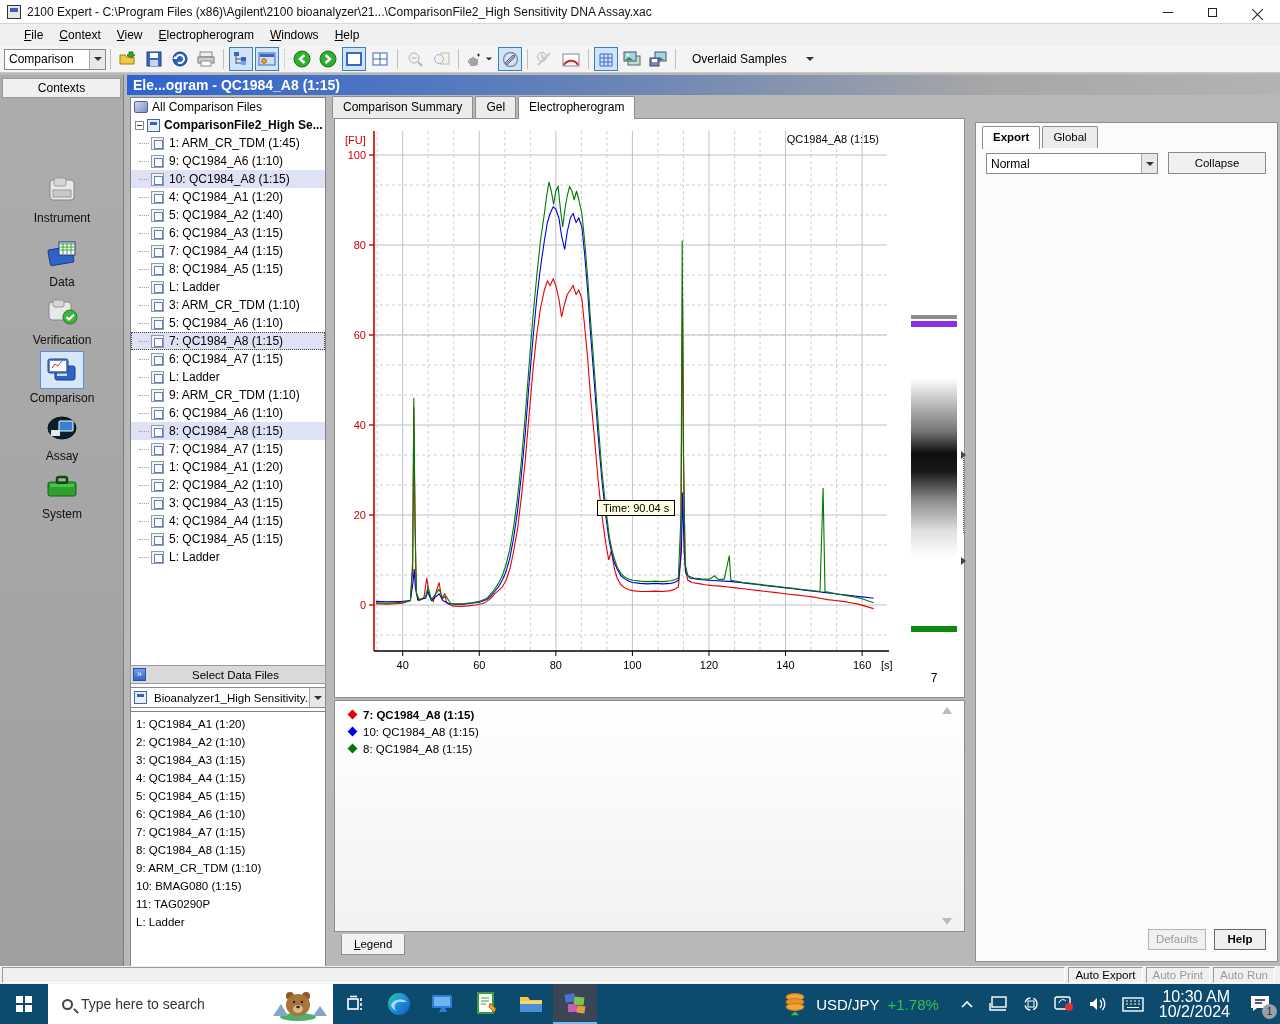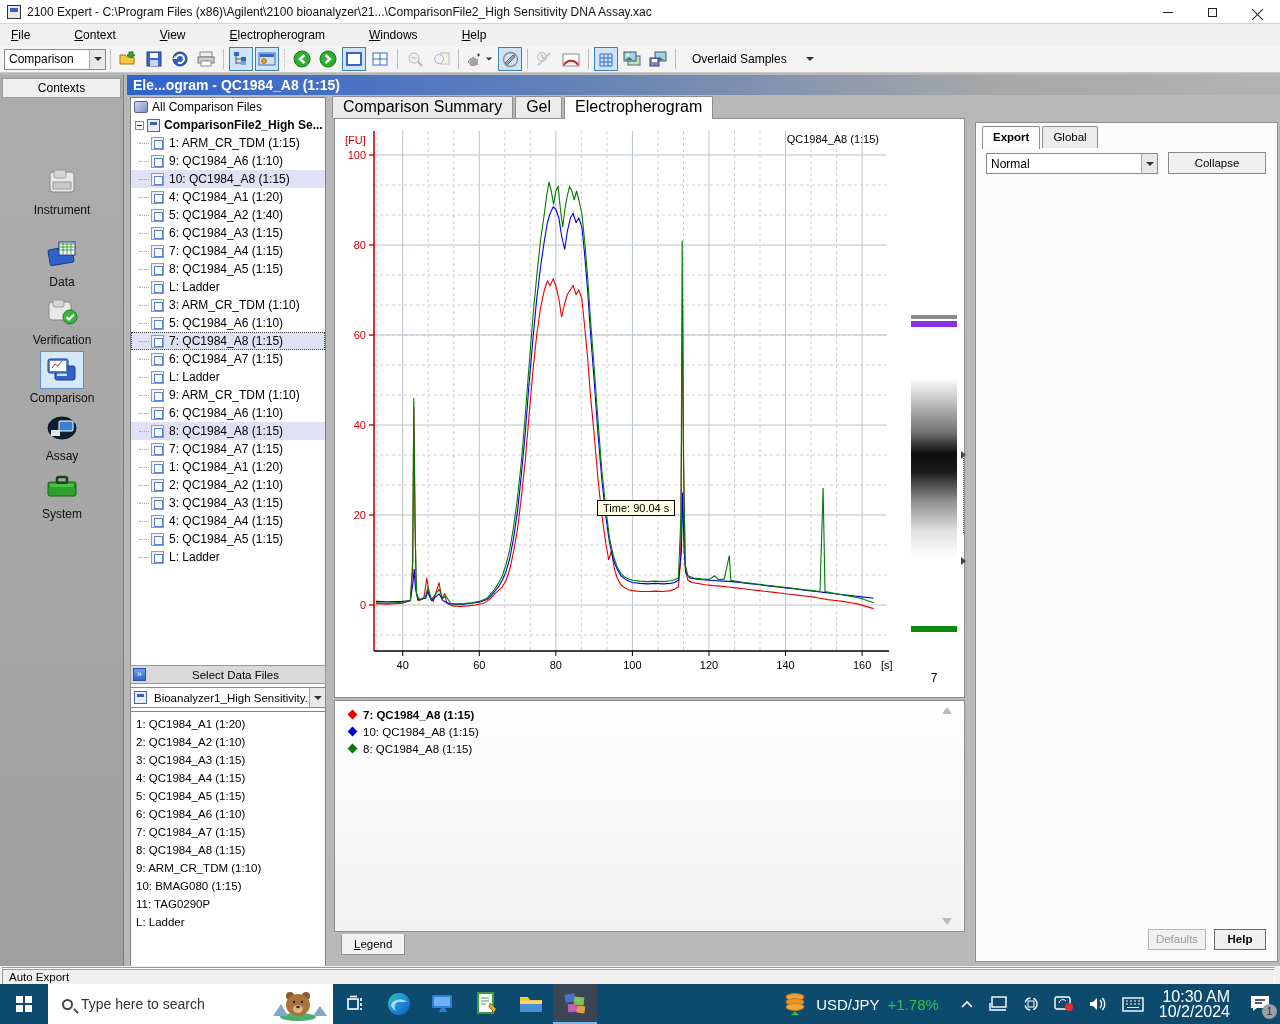--- a/index.html
+++ b/index.html
@@ -12,21 +12,21 @@
   #title-icon::after{ content:""; position:absolute; left:2px; top:2px; right:2px; height:4px; background:#3a5fbf; }
   #title-text { font-size:12px; color:#111; }
   .win-btns { position:absolute; right:0; top:0; height:24px; display:flex; }
   .win-btn { width:45px; height:24px; display:flex; align-items:center; justify-content:center; color:#222; }
   .glyph-min { width:10px; height:1px; background:#222; }
   .glyph-max { width:9px; height:9px; border:1px solid #222; }
   .glyph-close { position:relative; width:11px; height:11px; }
   .glyph-close::before,.glyph-close::after{ content:""; position:absolute; left:5px; top:0; width:1px; height:15px; background:#222; }
   .glyph-close::before{ transform:rotate(45deg);} .glyph-close::after{ transform:rotate(-45deg);}
 
-  #menubar { position:absolute; left:0; top:24px; width:1280px; height:22px; background:#f0f0f0; display:flex; align-items:center; padding-left:3px;gap:28px; }
+  #menubar { position:absolute; left:0; top:24px; width:1280px; height:22px; background:#f0f0f0; display:flex; align-items:center; padding-left:16px; }
   .menu-item { padding:3px 8px; font-size:12px; }
   .menu-item u { text-decoration:underline; }
 
   #toolbar { position:absolute; left:0; top:46px; width:1280px; height:27px; background:#f4f4f4; border-bottom:1px solid #c8c8c8; display:flex; align-items:center; }
   .combo { height:21px; background:#fff; border:1px solid #8a8a8a; display:flex; align-items:center; font-size:12px; position:relative; }
   .combo .combo-text { padding:0 4px; flex:1; overflow:hidden; white-space:nowrap; }
   .combo .combo-arrow { width:16px; height:100%; border-left:1px solid #aaa; background:#e8e8e8; display:flex; align-items:center; justify-content:center; }
   .arrow-down { width:0; height:0; border-left:4px solid transparent; border-right:4px solid transparent; border-top:4px solid #333; }
   #ctx-combo { width:102px; margin-left:4px; }
   .tb-sep { width:1px; height:20px; background:#c0c0c0; margin:0 4px; }
@@ -67,21 +67,21 @@
   #sdf-chevron { width:13px; height:13px; margin-left:2px; background:linear-gradient(#6f9fe8,#3763c9); border:1px solid #2a4fa8; color:#fff; font-size:9px; line-height:11px; text-align:center; }
   #sdf-title { flex:1; text-align:center; font-size:11.5px; }
   #sdf-combo { position:absolute; left:130px; top:687px; width:196px; }
   #sdf-combo .doc-icon { margin:0 3px; }
   #file-list { position:absolute; left:130px; top:711px; width:196px; height:261px; background:#fff; border:1px solid #828282; font-size:11.5px; padding-top:3px; }
   .file-row { height:18px; line-height:18px; padding-left:5px; white-space:nowrap; }
 
   
   #center { position:absolute; left:332px; top:96px; width:633px; height:862px; }
   .tab-bar { position:absolute; top:0; left:0; height:22px; display:flex; }
-  .tab { height:22px; padding:0 10px; border:1px solid #8e8e8e; border-bottom:none; background:#ececec; font-size:16px; line-height:20px; margin-right:2px; border-radius:2px 2px 0 0; }
+  .tab { height:22px; padding:0 10px; border:1px solid #8e8e8e; border-bottom:none; background:#ececec; font-size:12px; line-height:20px; margin-right:2px; border-radius:2px 2px 0 0; }
   .tab.active { background:#fdfdfd; font-weight:normal; height:23px; z-index:2; }
   #chart-wrap { position:absolute; left:2px; top:22px; width:631px; height:580px; background:#fff; border:1px solid #8e8e8e; }
   #chart-svg { position:absolute; left:0; top:0; }
   #tooltip { position:absolute; left:262px; top:381px; background:#ffffe1; border:1px solid #000; font-size:11px; padding:1px 5px; white-space:nowrap; }
   
   #gel { position:absolute; left:574px; top:2px; width:50px; height:546px; background:#fff; }
   .gel-band { position:absolute; left:2px; right:2px; }
   #gel-label { position:absolute; left:574px; top:552px; width:50px; text-align:center; font-size:12px; }
   .mini-arrow { position:absolute; left:626px; width:0; height:0; border-top:4px solid transparent; border-bottom:4px solid transparent; border-left:5px solid #444; }
   #gel-slider-line { position:absolute; left:628px; top:336px; height:78px; border-left:1px dotted #666; }
@@ -98,21 +98,21 @@
   #right-panel { position:absolute; left:975px; top:122px; width:303px; height:840px; background:#fbfbfb; border:1px solid #8e8e8e; }
   #rp-tabs { position:absolute; left:6px; top:3px; display:flex; }
   #rp-tabs .tab { font-size:11.5px; }
   #rp-tabs .tab.active { font-weight:bold; background:#fdfdfd; }
   #rp-combo { position:absolute; left:10px; top:30px; width:172px; }
   #collapse-btn { position:absolute; left:192px; top:29px; width:98px; height:22px; background:#f0f0f0; border:1px solid #8a8a8a; font-size:11.5px; text-align:center; line-height:20px; }
   #defaults-btn { position:absolute; left:172px; top:806px; width:58px; height:21px; background:#f0f0f0; border:1px solid #b5b5b5; color:#9a9a9a; font-size:11.5px; text-align:center; line-height:19px; }
   #help-btn { position:absolute; left:238px; top:806px; width:52px; height:21px; background:#f0f0f0; border:1px solid #6a6a6a; font-size:11.5px; font-weight:bold; text-align:center; line-height:19px; }
 
   
-  #statusbar { position:absolute; left:0; top:966px; width:1280px; height:18px; background:#f0f0f0; display:flex; align-items:stretch; padding:1px 2px; font-size:11.5px;flex-direction:column; }
+  #statusbar { position:absolute; left:0; top:966px; width:1280px; height:18px; background:#f0f0f0; display:flex; align-items:stretch; padding:1px 2px; font-size:11.5px; }
   .sb-cell { border:1px solid; border-color:#9a9a9a #fff #fff #9a9a9a; margin-right:3px; padding:0 6px; line-height:14px; }
   #sb-main { flex:1; }
   .sb-dim { color:#9a9a9a; }
 
   
   #taskbar { position:absolute; left:0; top:984px; width:1280px; height:40px; background:#0c4a6e; display:flex; align-items:center; color:#fff; }
   #start-btn { width:48px; height:40px; display:flex; align-items:center; justify-content:center; }
   .win-logo { position:relative; width:16px; height:16px; }
   .win-logo i { position:absolute; width:7px; height:7px; background:#fff; }
   .win-logo i:nth-child(1){left:0;top:0}.win-logo i:nth-child(2){right:0;top:0}.win-logo i:nth-child(3){left:0;bottom:0}.win-logo i:nth-child(4){right:0;bottom:0}
@@ -307,21 +307,21 @@
     <div class="combo" id="overlaid-combo">
       <div class="combo-text">Overlaid Samples</div>
       <div class="combo-arrow">
           <div class="arrow-down"></div>
         </div>
     </div>
   </div>
 
   <div id="contexts">
     <div id="contexts-header">Contexts</div>
-  <div class="ctx-item" style="top: 88px;">
+  <div class="ctx-item" style="top: 96px;">
         <div class="ctx-icon-box">
           <svg width="34" height="28">
             <rect x="5" y="4" width="24" height="20" rx="3" fill="#e8e8e8" stroke="#888"></rect>
             <rect x="9" y="2" width="12" height="8" rx="2" fill="#d6d6d6" stroke="#999"></rect>
             <rect x="8" y="14" width="18" height="7" fill="#c8c8c8" stroke="#999"></rect>
           </svg>
         </div>
         <div class="ctx-label">Instrument</div>
       </div>
       <div class="ctx-item" style="top: 160px;">
@@ -388,21 +388,21 @@
         <span>All Comparison Files</span>
       </div>
       <div class="tree-row tree-file-row">
         <div class="expander"></div>
         <div class="doc-icon"></div>
         <span>ComparisonFile2_High Se...</span>
       </div>
       <div class="tree-row">
         <span class="conn"></span>
         <span class="checkbox"></span>
-        <span>1: ARM_CR_TDM (1:15)</span>
+        <span>1: ARM_CR_TDM (1:45)</span>
       </div>
       <div class="tree-row">
         <span class="conn"></span>
         <span class="checkbox"></span>
         <span>9: QC1984_A6 (1:10)</span>
       </div>
       <div class="tree-row hl">
         <span class="conn"></span>
         <span class="checkbox"></span>
         <span>10: QC1984_A8 (1:15)</span>

